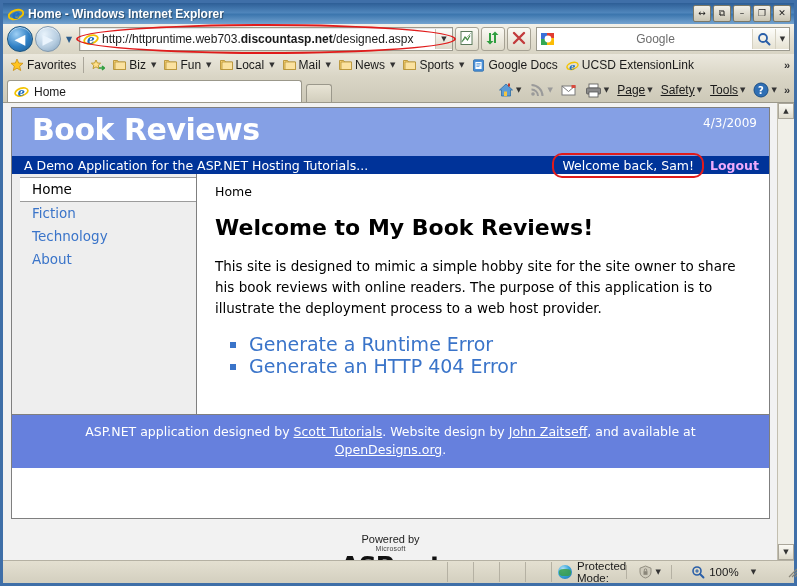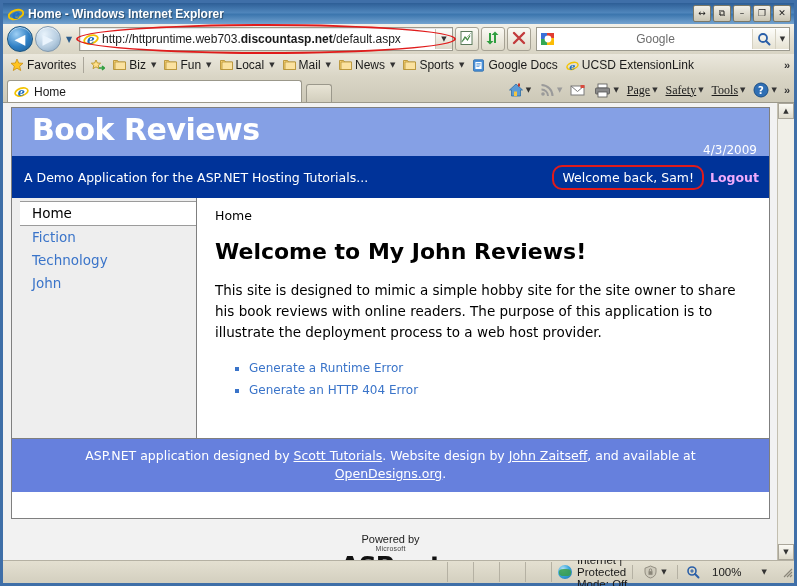--- a/index.html
+++ b/index.html
@@ -133,21 +133,21 @@
   .newtab{
     width:26px;height:18px;box-sizing:border-box;margin-left:4px;
     background:linear-gradient(to bottom,#e8e4d5,#d2cebd);
     border:1px solid #9b988b;border-bottom:none;border-radius:3px 3px 0 0;
   }
   .cmdbar{
     position:absolute;right:4px;bottom:2px;display:flex;align-items:center;gap:2px;
     font-size:12px;color:#1a1a1a;
   }
   .cmdbar .ci{display:flex;align-items:center;gap:2px;padding:0 3px;height:20px;white-space:nowrap;}
-  .cmdbar u{text-decoration:underline;font-family:Liberation Serif, serif;}
+  .cmdbar u{text-decoration:underline;}
   .cmdbar .chev{font-size:7px;color:#333;font-family:"DejaVu Sans",sans-serif;}
   .cmdbar .ovf{font-size:11px;font-weight:bold;color:#333;margin-left:2px;}
   
   .viewport{
     flex:1 1 auto;position:relative;background:#f2f2f2;overflow:hidden;
     border-top:1px solid #9b988b;
     display:flex;flex-direction:column;
   }
   .page{
     position:absolute;left:0;top:0;right:16px;bottom:0;
@@ -162,24 +162,24 @@
   }
   .site-header{
     background:#85a0e5;height:48px;position:relative;
   }
   .site-title{
     position:absolute;left:20px;top:4px;
     color:#ffffff;font-size:30px;font-weight:bold;
     font-family:"DejaVu Sans",sans-serif;letter-spacing:-0.5px;
   }
   .site-date{
-    position:absolute;right:12px;top:8px;color:#ffffff;font-size:12px;margin-top:27px;
+    position:absolute;right:12px;top:8px;color:#ffffff;font-size:12px;
   }
   .site-sub{
-    background:#003399;height:42px;position:relative;display:flex;align-items:center;
+    background:#003399;height:18px;position:relative;display:flex;align-items:center;
   }
   .site-sub .tagline{color:#ffffff;font-size:12.5px;margin-left:12px;}
   .site-sub .right{
     position:absolute;right:10px;display:flex;align-items:center;gap:12px;
   }
   .welcome{color:#ffffff;font-size:12.5px;position:relative;padding:1px 4px;}
   .welcome .ring{
     position:absolute;left:-6px;top:-4px;right:-6px;bottom:-4px;
     border:2px solid #e01b1b;border-radius:10px;
   }
@@ -199,21 +199,21 @@
     margin-left:8px;padding-left:12px;
   }
   .content{flex:1 1 auto;padding:8px 14px 12px 18px;background:#fff;}
   .crumb{font-size:12.5px;color:#000;margin:2px 0 16px 0;}
   .content h1{
     font-size:22px;margin:10px 0 16px 0;font-weight:bold;color:#000;
     font-family:"DejaVu Sans",sans-serif;
   }
   .content p{font-size:13.5px;line-height:21px;margin:0 0 14px 0;color:#000;}
   .content ul{margin:6px 0 10px 0;padding-left:34px;list-style:square;}
-  .content li{font-size:12px;line-height:22px;color:#3a74c9;}
+  .content li{font-size:19px;line-height:22px;color:#3a74c9;}
   .content li a{color:#3a74c9;text-decoration:none;}
   .site-footer{
     background:#6680dd;color:#ffffff;text-align:center;
     padding:8px 40px 9px 40px;font-size:12.5px;line-height:18px;
     border-top:1px solid #7f7f7f;
   }
   .site-footer a{color:#ffffff;text-decoration:underline;}
   .poweredby{
     text-align:center;padding:14px 0 10px 0;
   }
@@ -238,21 +238,21 @@
   
   .statusbar{
     height:22px;flex:0 0 22px;display:flex;align-items:center;
     background:linear-gradient(to bottom,#e4e0d1,#d3cfbf);
     border-top:1px solid #b5b1a3;font-size:11.5px;color:#1a1a1a;
   }
   .st-main{flex:0 0 418px;border-right:1px solid #b5b1a3;}
   .st-sm{flex:0 0 26px;border-right:1px solid #b5b1a3;height:20px;box-sizing:border-box;}
   .st-zone{flex:1 1 auto;display:flex;align-items:center;gap:5px;padding-left:6px;}
   .st-prot{flex:0 0 44px;border-left:1px solid #b5b1a3;display:flex;align-items:center;justify-content:center;gap:3px;}
-  .st-zoom{flex:0 0 92px;border-left:1px solid #b5b1a3;display:flex;align-items:center;gap:12px;padding-left:8px;}
+  .st-zoom{flex:0 0 92px;border-left:1px solid #b5b1a3;display:flex;align-items:center;gap:4px;padding-left:19px;}
   .st-grip{flex:0 0 16px;display:flex;align-items:flex-end;justify-content:flex-end;}
   .globe{width:14px;height:14px;border-radius:50%;
     background:radial-gradient(circle at 35% 30%,#b7e4f7 0%,#3ba7de 45%,#1b6fa8 100%);
     position:relative;overflow:hidden;flex:0 0 14px;}
   .globe:after{content:"";position:absolute;left:1px;top:4px;width:12px;height:7px;
     background:#3a9d4a;border-radius:40%;opacity:.85;}
 </style>
 </head>
 <body>
 
@@ -280,21 +280,21 @@
     <span class="navbtn fwd">▶</span>
     <span class="navdrop">▼</span>
 
     <span class="urlwrap">
       <span class="fav">
         <svg width="16" height="16" viewBox="0 0 16 16">
           <ellipse cx="8" cy="8.5" rx="7" ry="4" fill="none" stroke="#f2c300" stroke-width="1.8" transform="rotate(-18 8 8.5)"></ellipse>
           <text x="4" y="13" font-family="DejaVu Serif, serif" font-size="12" font-style="italic" font-weight="bold" fill="#1e6fc0">e</text>
         </svg>
       </span>
-      <span class="url"><span>http://httpruntime.web703.</span><b>discountasp.net</b><span>/default.aspx</span></span>
+      <span class="url"><span>http://httpruntime.web703.</span><b>discountasp.net</b><span>/designed.aspx</span></span>
       <span class="drop">▼</span>
       <span class="redring" style="left:-4px;top:-4px;right:-4px;bottom:-4px;"></span>
     </span>
 
     <span class="tbtn">
       <span>
       <svg width="16" height="16" viewBox="0 0 16 16">
         <rect x="2" y="1.5" width="11" height="13" fill="#fff" stroke="#5b7a5b" stroke-width="1"></rect>
         <path d="M3 12 L6 7 L8.5 10 L11 5.5" fill="none" stroke="#3f8a3f" stroke-width="1.2"></path>
         <path d="M3 12 L12 3" stroke="#8fae8f" stroke-width="0.8"></path>
@@ -519,25 +519,25 @@
             </span>
             <a href="#" class="logout">Logout</a>
           </span>
         </div>
 
         <div class="site-body">
           <div class="sidebar" id="sidebar">
               <div class="side-item current"><span>Home</span></div>
               <div class="side-item"><span>Fiction</span></div>
               <div class="side-item"><span>Technology</span></div>
-              <div class="side-item"><span>John</span></div>
+              <div class="side-item"><span>About</span></div>
             </div>
           <div class="content">
             <div class="crumb">Home</div>
-            <h1>Welcome to My John Reviews!</h1>
+            <h1>Welcome to My Book Reviews!</h1>
             <p>This site is designed to mimic a simple hobby site for the site owner to share his book reviews with online readers. The purpose of this application is to illustrate the deployment process to a web host provider.</p>
             <ul id="content-links">
                 <li><a href="#">Generate a Runtime Error</a></li>
                 <li><a href="#">Generate an HTTP 404 Error</a></li>
               </ul>
           </div>
         </div>
 
         <div class="site-footer">
           <span>ASP.NET application designed by </span><a href="#">Scott Tutorials</a><span>. Website design by </span><a href="#">John Zaitseff</a><span>, and available at </span><a href="#">OpenDesigns.org</a><span>.</span>

